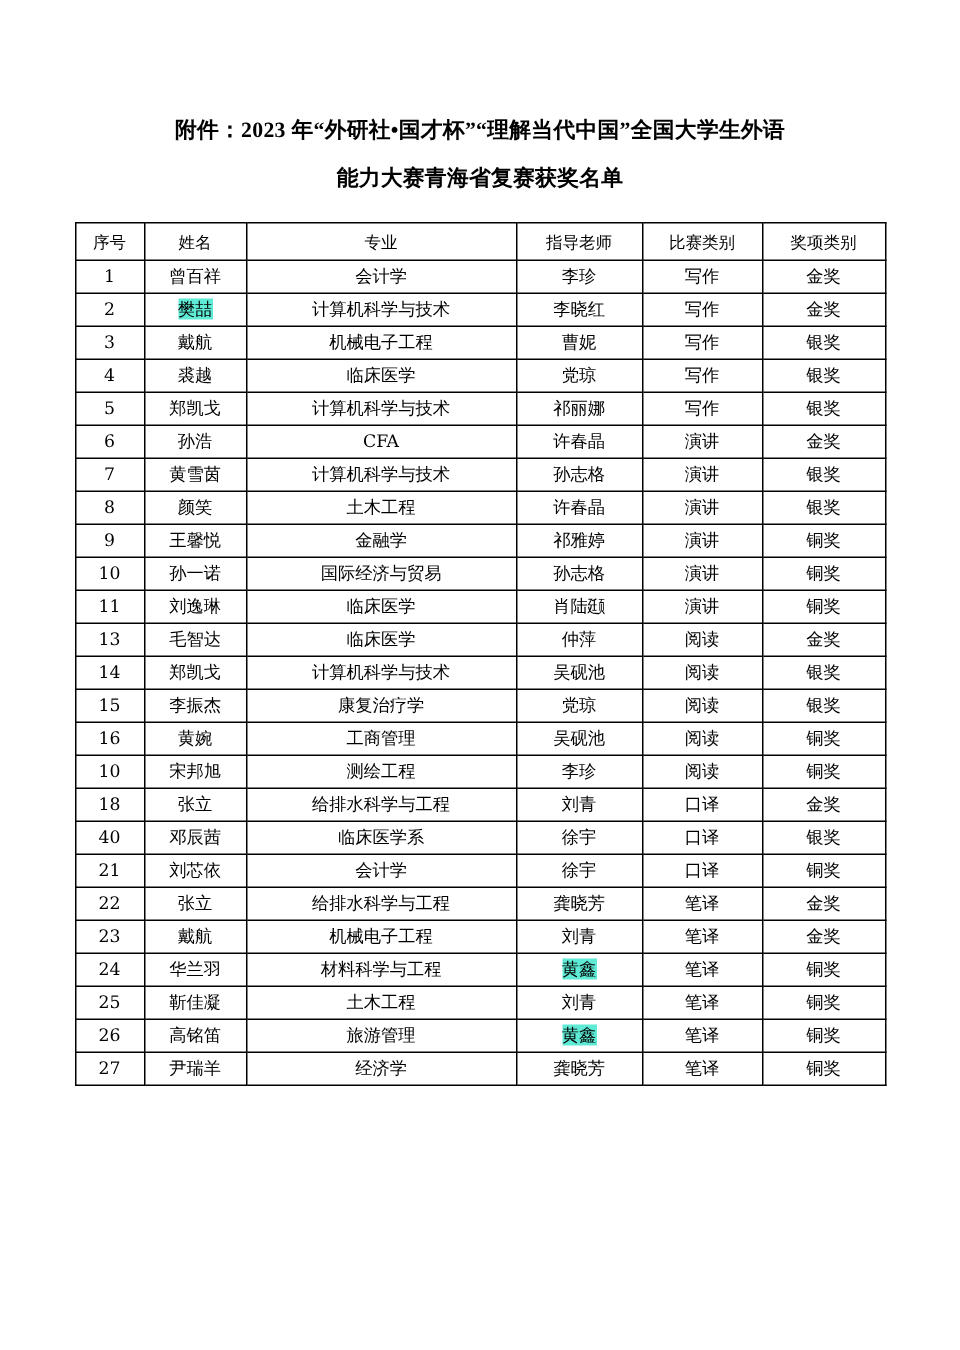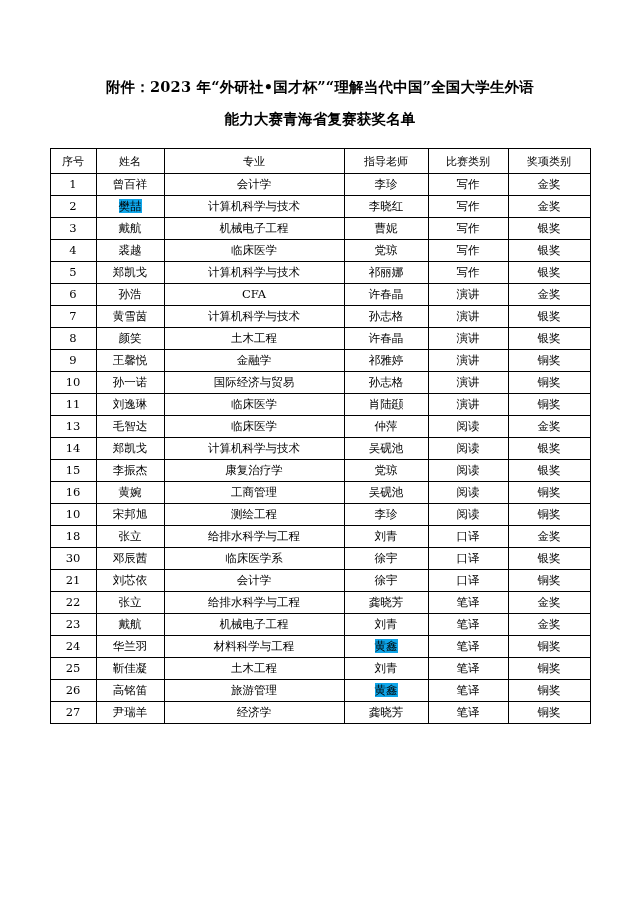--- a/index.html
+++ b/index.html
@@ -28,20 +28,21 @@
     font-weight: bold;
     font-size: 14.5px;
     line-height: 30px;
     color: #000000;
     letter-spacing: 0.2px;
   }
   .title-wrap {
     padding-top: 72px;
     padding-left: 50px;
     padding-right: 50px;
+    font-family: Liberation Serif, serif;
   }
   .title-line-2 {
     margin-top: 2px;
   }
   table.award-table {
     border-collapse: collapse;
     margin: 14px auto 0 auto;
     width: 540px;
     table-layout: fixed;
   }
@@ -64,21 +65,21 @@
     height: 24px;
   }
   col.c-index { width: 46px; }
   col.c-name { width: 68px; }
   col.c-major { width: 180px; }
   col.c-teacher { width: 84px; }
   col.c-category { width: 80px; }
   col.c-award { width: 82px; }
 
   .hl {
-    background: #0ea5e9;
+    background: #5eead4;
   }
 </style>
 </head>
 <body>
 
 <div class="page">
 
   <div class="title-wrap">
     <div class="doc-title">附件：2023 年“外研社•国才杯”“理解当代中国”全国大学生外语</div>
     <div class="doc-title title-line-2">能力大赛青海省复赛获奖名单</div>
@@ -234,21 +235,21 @@
         </tr>
         <tr>
           <td>18</td>
           <td>张立</td>
           <td>给排水科学与工程</td>
           <td>刘青</td>
           <td>口译</td>
           <td>金奖</td>
         </tr>
         <tr>
-          <td>30</td>
+          <td>40</td>
           <td>邓辰茜</td>
           <td>临床医学系</td>
           <td>徐宇</td>
           <td>口译</td>
           <td>银奖</td>
         </tr>
         <tr>
           <td>21</td>
           <td>刘芯依</td>
           <td>会计学</td>

